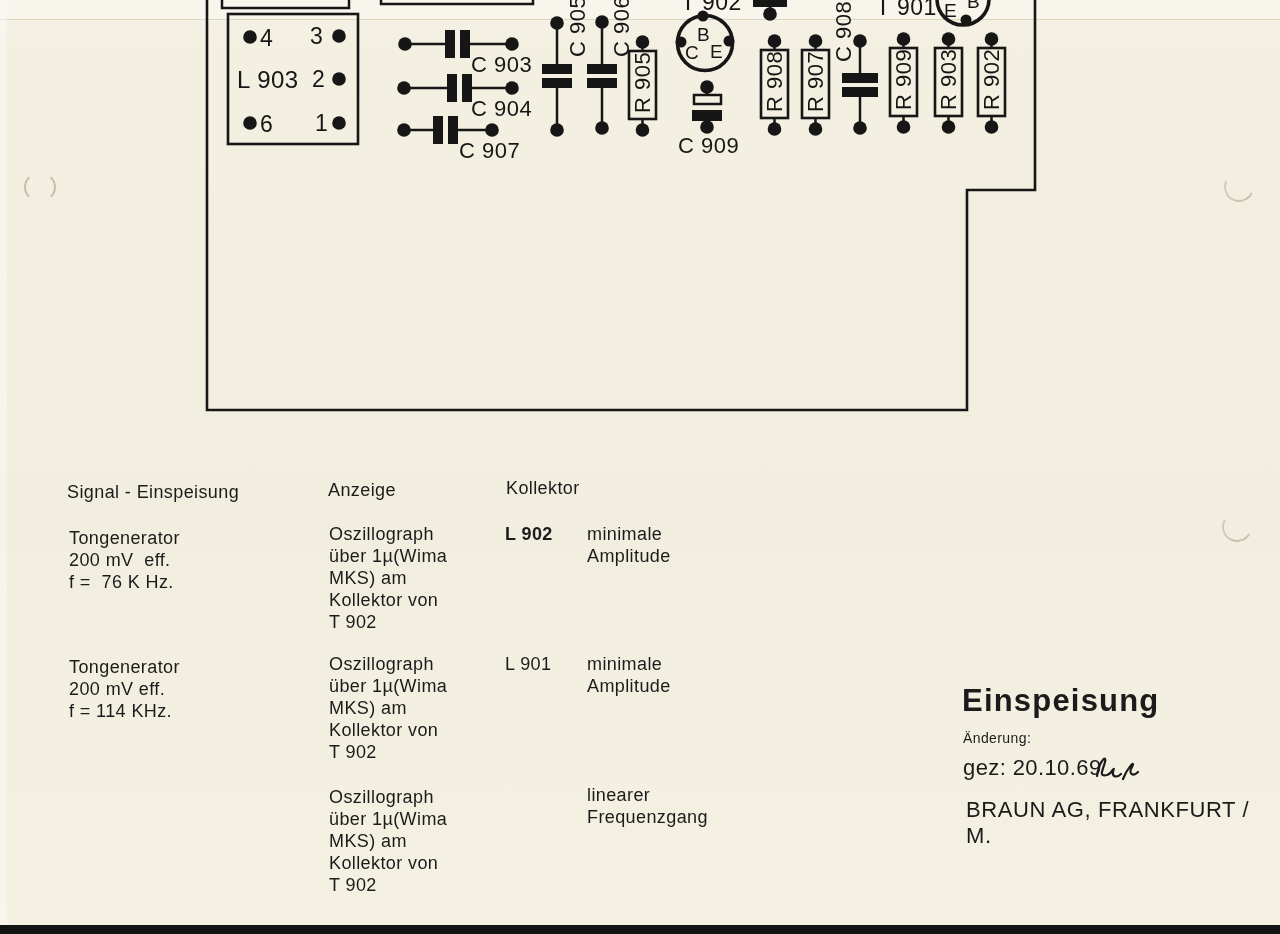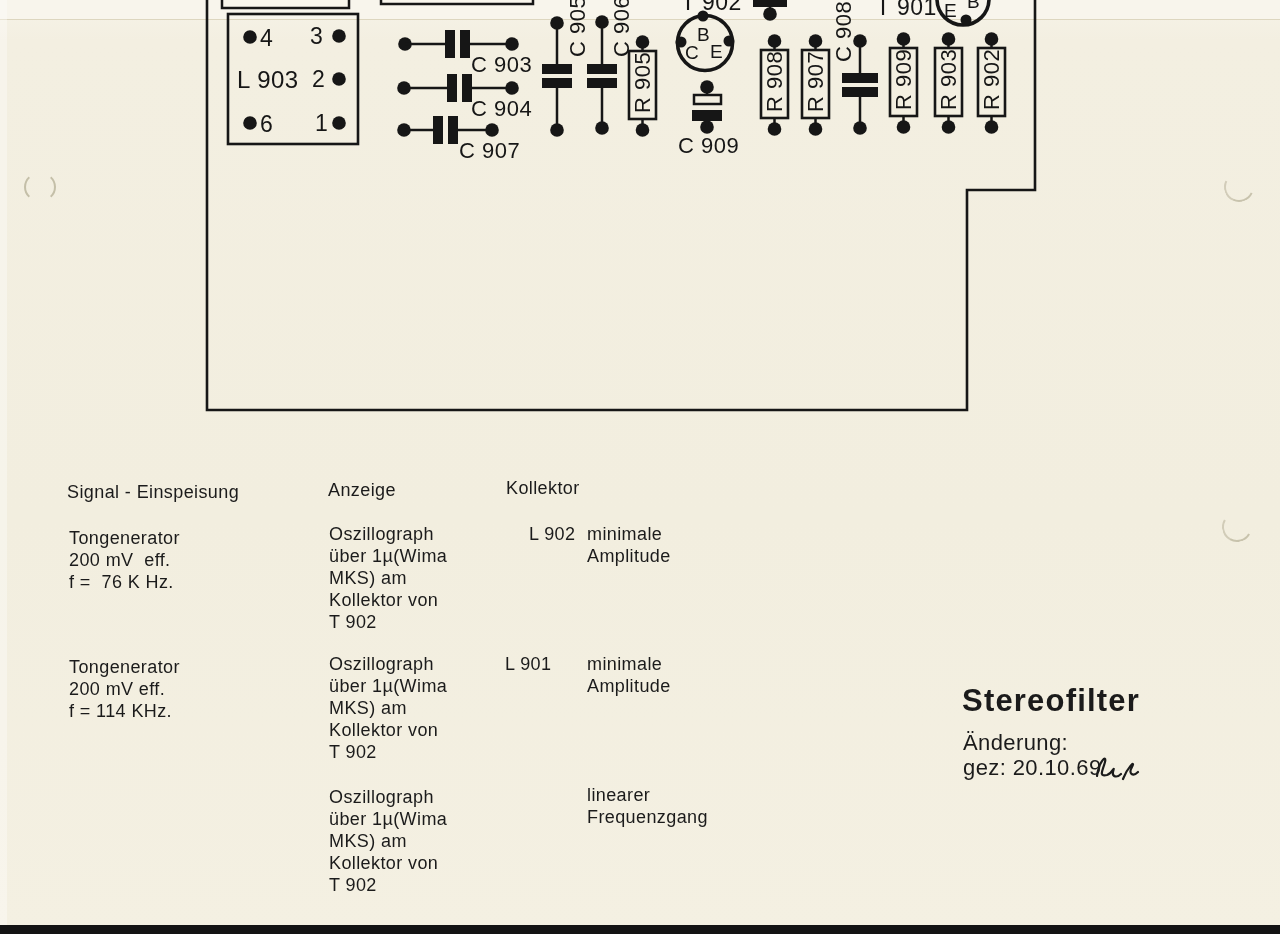--- a/index.html
+++ b/index.html
@@ -29,31 +29,31 @@
   #board text{font-family:"Liberation Sans",sans-serif;letter-spacing:0.5px;}
   .cell{
     position:absolute;white-space:pre-wrap;
     font-size:18px;line-height:22px;letter-spacing:0.4px;color:#1b1b1b;margin-left:9px;
   }
   .h-signal{left:58px;top:481px;}
   .h-anzeige{left:319px;top:479px;}
   .h-abgleich{left:497px;top:477px;}
   .r1-signal{left:60px;top:527px;}
   .r1-anzeige{left:320px;top:523px;}
-  .r1-ref{left:520px;top:523px;}
+  .r1-ref{left:496px;top:523px;font-weight:bold;}
   .r1-result{left:578px;top:523px;}
   .r2-signal{left:60px;top:656px;}
   .r2-anzeige{left:320px;top:653px;}
   .r2-ref{left:496px;top:653px;text-align:right;}
   .r2-result{left:578px;top:653px;}
   .r3-signal{left:62px;top:789px;}
   .r3-anzeige{left:320px;top:786px;}
   .r3-result{left:578px;top:784px;}
   .tb-title{position:absolute;left:962px;top:683px;font-size:31px;font-weight:700;letter-spacing:1.2px;}
-  .tb-change{position:absolute;left:963px;top:730px;font-size:22px;letter-spacing:0.4px;}
+  .tb-change{position:absolute;left:963px;top:730px;font-size:14px;letter-spacing:0.4px;}
   .tb-signed{position:absolute;left:963px;top:755px;font-size:22px;letter-spacing:0.4px;}
   .tb-company{position:absolute;left:966px;top:797px;font-size:22px;letter-spacing:0.6px;}
   .sig{position:absolute;left:1090px;top:750px;}
   .punch{position:absolute;border-radius:50%;border:2px solid transparent;}
   .punch-left{
     left:24px;top:172px;width:28px;height:26px;
     border-left-color:rgba(150,143,112,0.5);border-right-color:rgba(150,143,112,0.5);
   }
   .punch-right{
     left:1224px;top:172px;width:26px;height:26px;
@@ -260,21 +260,22 @@
 Amplitude</div>
 
   <div class="cell r3-anzeige">Oszillograph
 über 1µ(Wima
 MKS) am
 Kollektor von
 T 902</div>
   <div class="cell r3-result">linearer
 Frequenzgang</div>
 
-  <div class="tb-title">Stereofilter</div>
+  <div class="tb-title">Einspeisung</div>
   <div class="tb-change">Änderung:</div>
   <div class="tb-signed">gez: 20.10.69</div>
   <svg class="sig" width="52" height="38" viewBox="0 0 52 38">
     <path d="M7 26 C9 11 17 4 15 12 C13 20 8 27 17 25 C23 23 25 14 23 22 C22 27 27 28 31 24 M33 29 C37 18 46 9 42 17 C38 24 43 27 48 22" fill="none" stroke="#1b1b1b" stroke-width="2.2" stroke-linecap="round"></path>
   </svg>
+  <div class="tb-company">BRAUN AG, FRANKFURT / M.</div>
 
   <div class="bottom-bar"></div>
 </div>
 
 </body></html>

